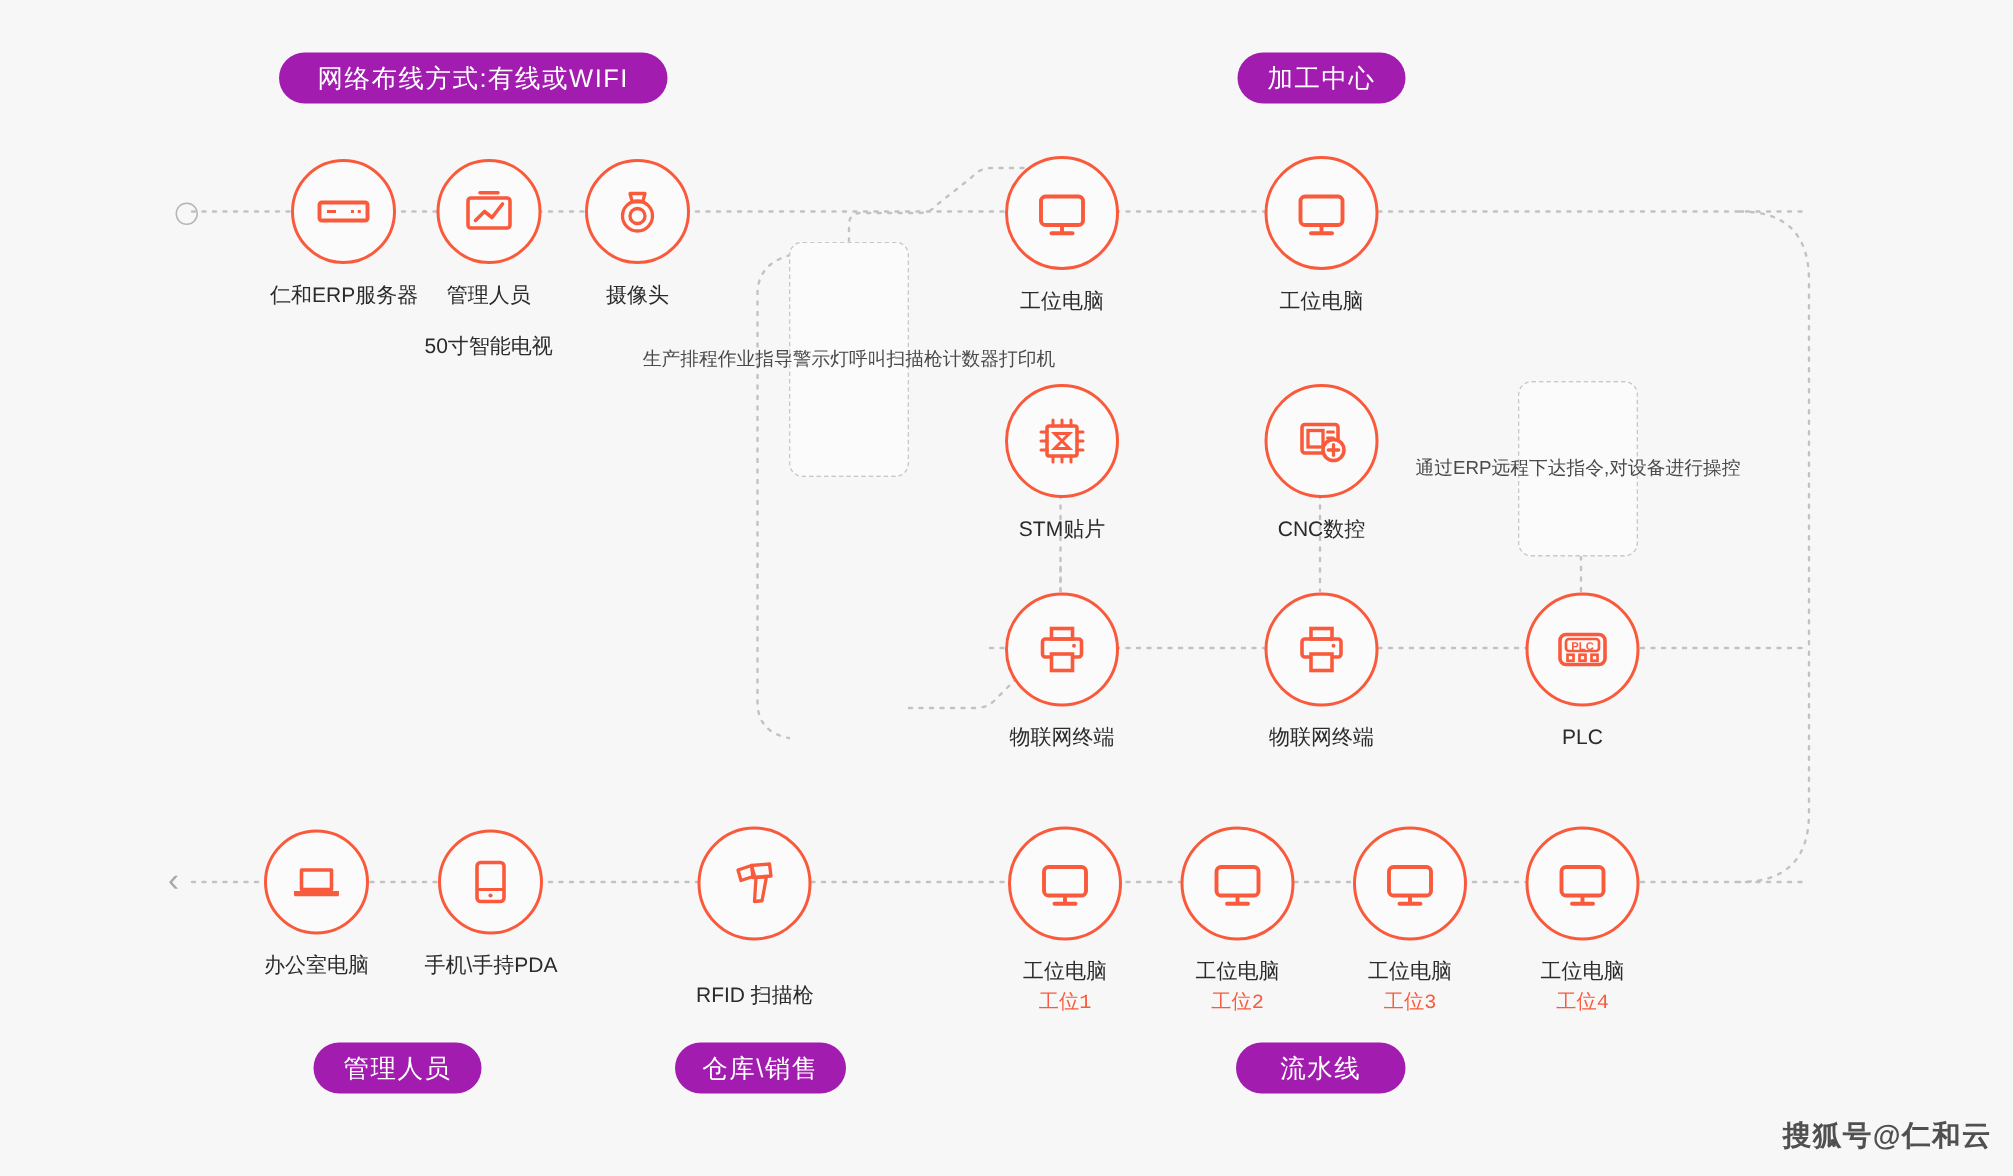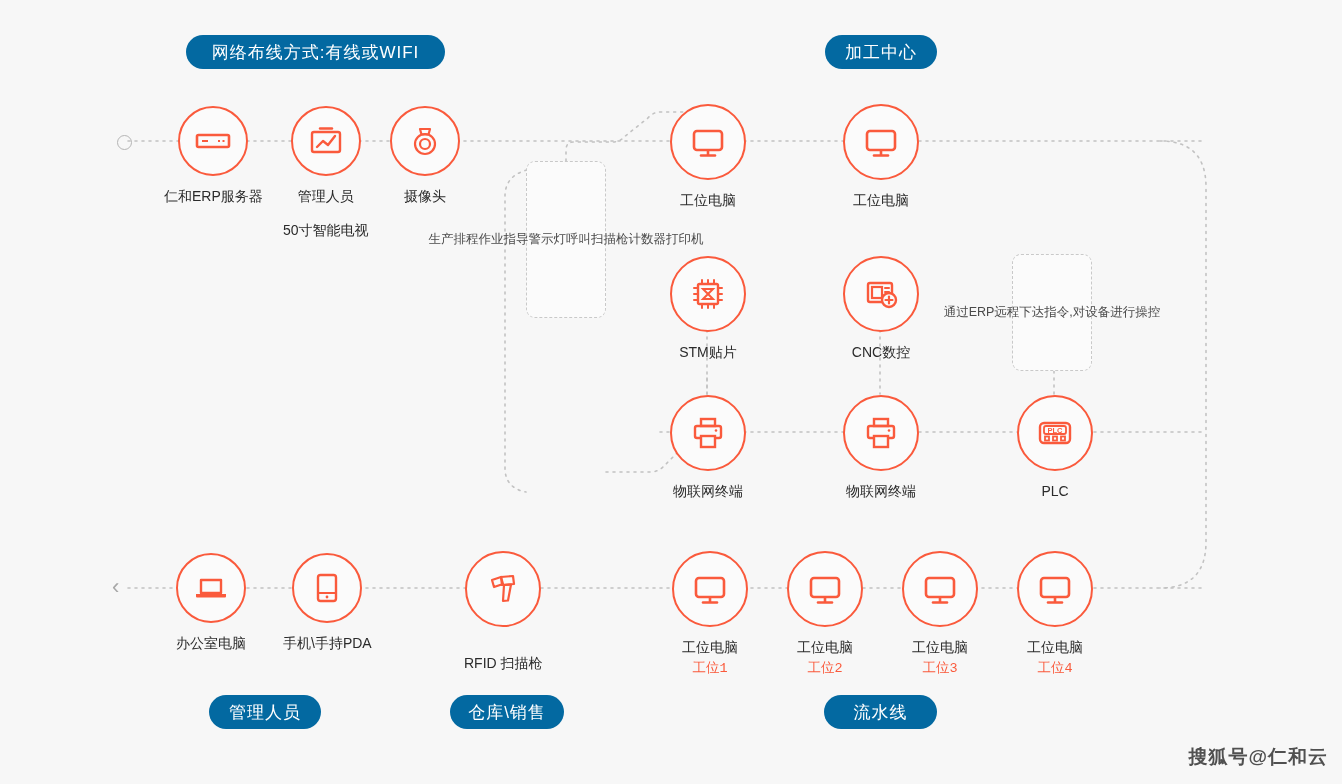--- a/index.html
+++ b/index.html
@@ -9,21 +9,21 @@
     font-family:"Liberation Sans","DejaVu Sans",sans-serif;
     overflow:hidden;
     position:relative;
   }
   #stage{position:absolute;left:0;top:0;width:1342px;height:784px;}
   #wires{position:absolute;left:0;top:0;width:1342px;height:784px;pointer-events:none;}
 
   
   .pill{
     position:absolute;
-    background:#0369a1;
+    background:#a21caf;
     color:#ffffff;
     border-radius:22px;
     display:flex;align-items:center;justify-content:center;
     font-size:17px;
     letter-spacing:1px;
     white-space:nowrap;
     height:34px;
     box-sizing:border-box;
     padding:0 18px;
   }
@@ -138,21 +138,21 @@
   <div class="pill" style="left:450px;top:695px;width:114px;">
     <span>仓库\销售</span>
   </div>
   <div class="pill" style="left:824px;top:695px;width:113px;">
     <span>流水线</span>
   </div>
 
   <div class="endcircle" style="left:117px;top:135px;"></div>
   <div class="chevron" style="left:112px;top:576px;">‹</div>
 
-  <div class="node" style="left:164px;top:106px;align-items:center;">
+  <div class="node" style="left:180px;top:106px;align-items:center;">
     <div class="circle">
       <svg class="ico" width="44" height="44" viewBox="0 0 44 44">
         <rect x="6" y="16" width="32" height="12" rx="1.5" fill="none" stroke="#fa5a3c" stroke-width="2.6"></rect>
         <line x1="11" y1="22" x2="17" y2="22" stroke="#fa5a3c" stroke-width="2"></line>
         <line x1="27" y1="22" x2="29" y2="22" stroke="#fa5a3c" stroke-width="2"></line>
         <line x1="31.5" y1="22" x2="33.5" y2="22" stroke="#fa5a3c" stroke-width="2"></line>
       </svg>
     </div>
     <div class="cap">仁和ERP服务器</div>
   </div>

